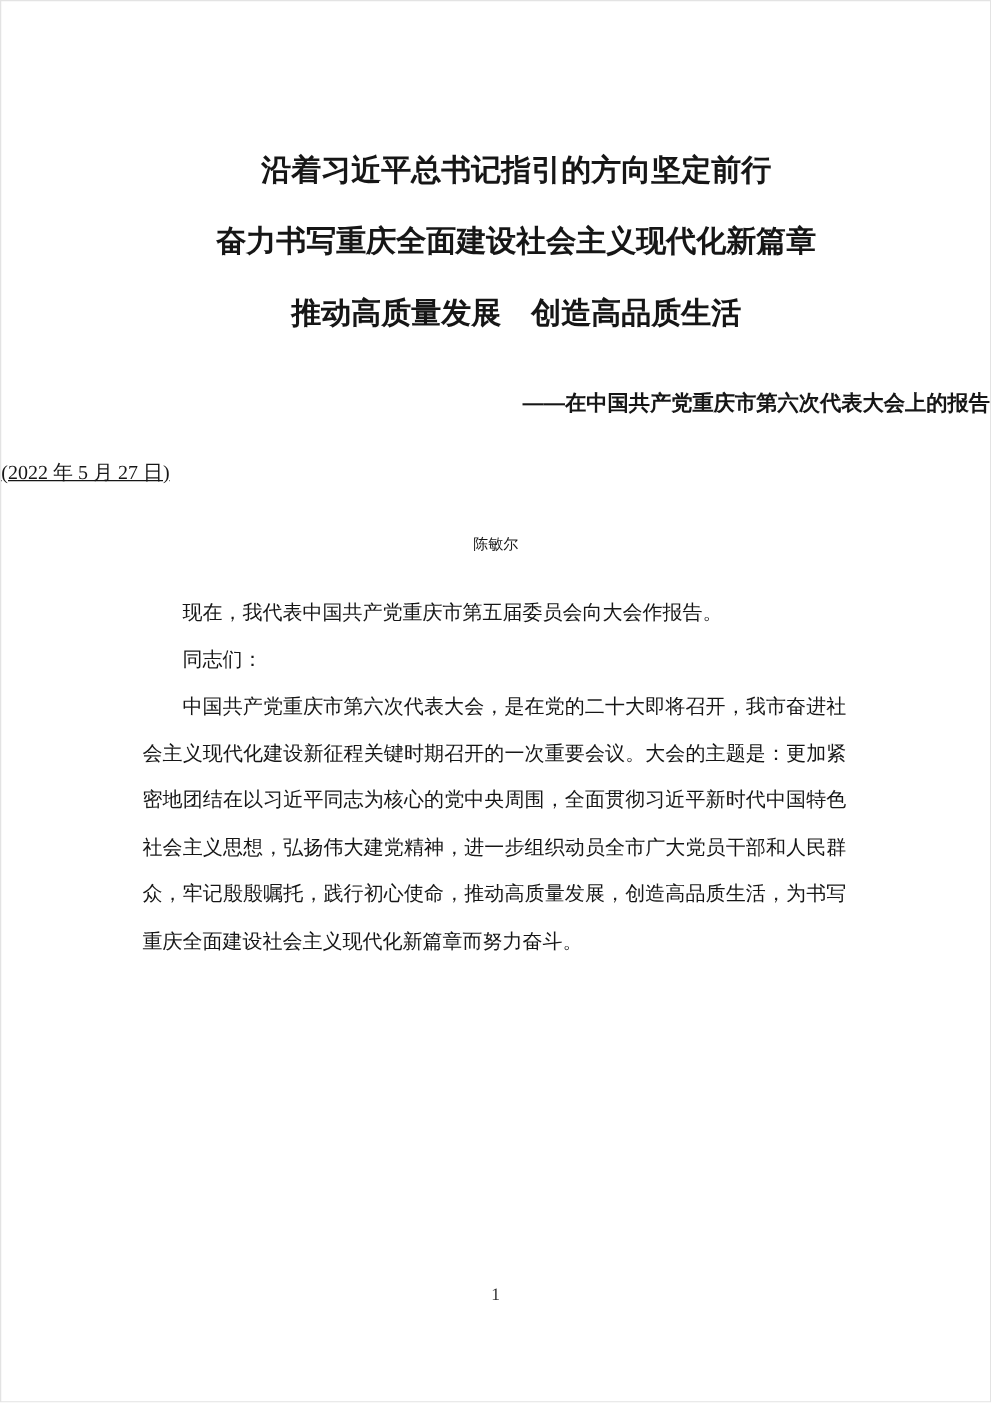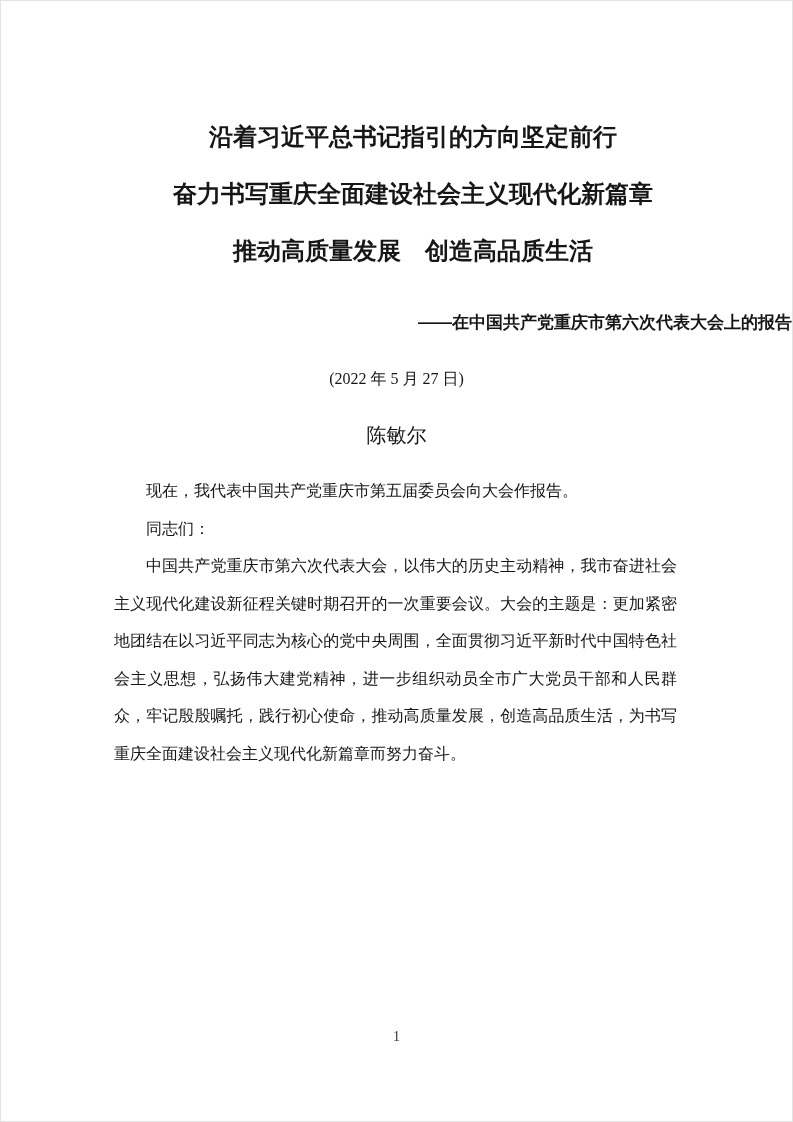--- a/index.html
+++ b/index.html
@@ -29,29 +29,30 @@
   }
   .doc-title .t-line { display: block; }
   .doc-subtitle {
     text-align: right;
     font-family: "Liberation Sans", "DejaVu Sans", sans-serif;
     font-weight: 700;
     font-size: 17px;
     line-height: 56px;
   }
   .doc-date {
-    text-align: center;
+    text-align: left;
     font-family: "Liberation Serif", "DejaVu Serif", serif;
     font-size: 16px;
     line-height: 56px;
+    text-decoration: underline;
   }
   .doc-author {
     text-align: center;
     font-family: "Liberation Serif", "DejaVu Serif", serif;
-    font-size: 20px;
+    font-size: 12px;
     line-height: 56px;
   }
   .body-text {
     margin: 9px auto 0 113px;
     width: 563px;
     font-family: "Liberation Serif", "DejaVu Serif", serif;
     font-size: 16px;
     line-height: 37.5px;
     text-align: justify;
   }
@@ -85,18 +86,18 @@
 
   <div class="doc-subtitle">——在中国共产党重庆市第六次代表大会上的报告</div>
 
   <div class="doc-date">(2022 年 5 月 27 日)</div>
 
   <div class="doc-author">陈敏尔</div>
 
   <div class="body-text">
     <p>现在，我代表中国共产党重庆市第五届委员会向大会作报告。</p>
     <p>同志们：</p>
-    <p>中国共产党重庆市第六次代表大会，以伟大的历史主动精神，我市奋进社会主义现代化建设新征程关键时期召开的一次重要会议。大会的主题是：更加紧密地团结在以习近平同志为核心的党中央周围，全面贯彻习近平新时代中国特色社会主义思想，弘扬伟大建党精神，进一步组织动员全市广大党员干部和人民群众，牢记殷殷嘱托，践行初心使命，推动高质量发展，创造高品质生活，为书写重庆全面建设社会主义现代化新篇章而努力奋斗。</p>
+    <p>中国共产党重庆市第六次代表大会，是在党的二十大即将召开，我市奋进社会主义现代化建设新征程关键时期召开的一次重要会议。大会的主题是：更加紧密地团结在以习近平同志为核心的党中央周围，全面贯彻习近平新时代中国特色社会主义思想，弘扬伟大建党精神，进一步组织动员全市广大党员干部和人民群众，牢记殷殷嘱托，践行初心使命，推动高质量发展，创造高品质生活，为书写重庆全面建设社会主义现代化新篇章而努力奋斗。</p>
   </div>
 
   <div class="page-number">1</div>
 
 </div>
 
 </body></html>

